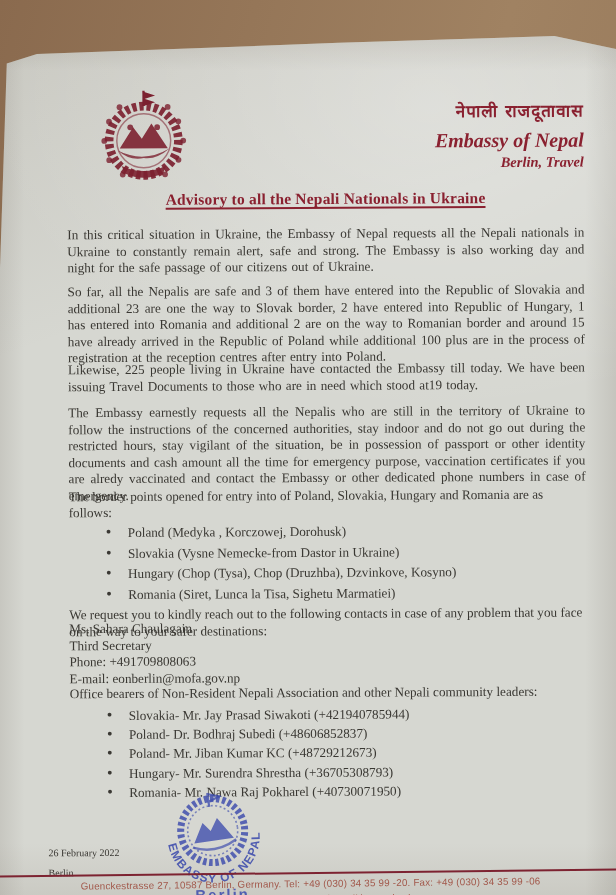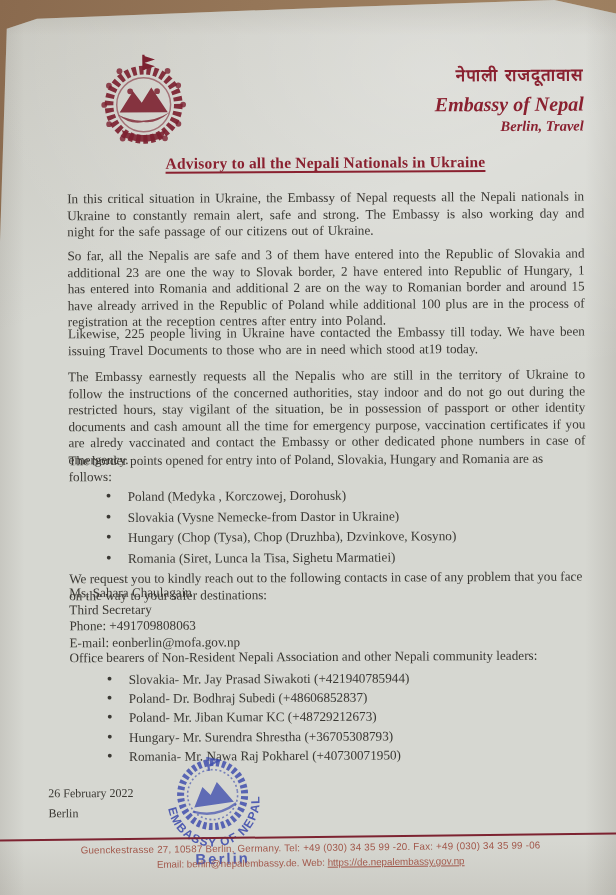--- a/index.html
+++ b/index.html
@@ -11,20 +11,21 @@
   .sheet{
     position:absolute;inset:0;
     background:
       radial-gradient(120% 60% at 70% 8%, rgba(255,255,255,0.28), transparent 60%),
       linear-gradient(160deg, rgba(120,110,95,0.14), transparent 30%),
       linear-gradient(to right, rgba(90,80,70,0.12), transparent 4%),
       linear-gradient(to left, rgba(90,80,70,0.14), transparent 5%),
       linear-gradient(to bottom, rgba(120,110,95,0.20), transparent 4%, transparent 94%, rgba(120,110,95,0.12)),
       #d6d7d1;
     clip-path:polygon(0 27%, 1.1% 3.2%, 6% 2.1%, 55% 0.8%, 90% 0%, 100% 1.5%, 100% 100%, 0 100%);
+    margin-top:36px;
   }
   .doc{position:absolute;inset:0;transform:rotate(-0.3deg);transform-origin:50% 40%;}
   .blk{position:absolute;left:68px;right:31px;}
 
   
   .header{top:50px;display:flex;align-items:flex-start;}
   .emblem{width:106px;height:102px;margin-left:24px;flex:0 0 auto;}
   .head-right{margin-left:auto;text-align:right;padding-top:14px;color:#8a2130;}
   .devanagari{font-family:"DejaVu Sans", sans-serif;font-weight:bold;font-size:17px;letter-spacing:1px;}
   .org{font-size:20px;font-weight:bold;font-style:italic;margin-top:7px;}
@@ -42,21 +43,21 @@
   ul.points li{position:relative;padding-left:22px;font-size:13.2px;line-height:15px;margin-bottom:5.5px;}
   ul.points li::before{content:"\2022";position:absolute;left:0;top:-1px;font-size:16px;}
   .request{font-size:13.2px;line-height:16.5px;margin-top:2px;text-align:left;}
 
   .contact{top:584px;font-size:13.2px;line-height:16.5px;color:#3a3833;}
   .community{top:649px;color:#3a3833;}
   ul.leaders{list-style:none;margin:7px 0 0 0;padding:0 0 0 37px;}
   ul.leaders li{position:relative;padding-left:22px;font-size:13.2px;line-height:14.5px;margin-bottom:4.7px;}
   ul.leaders li::before{content:"\2022";position:absolute;left:0;top:-1px;font-size:16px;}
 
-  .signoff{top:782px;left:46px;right:auto;font-size:12px;line-height:20px;color:#3a3833;}
+  .signoff{top:806px;left:46px;right:auto;font-size:10px;line-height:20px;color:#3a3833;}
 
   .stamp{position:absolute;left:150px;top:740px;width:124px;height:132px;transform:rotate(-8deg);opacity:0.95;}
 
   .rule{position:absolute;left:-4px;right:-4px;top:836px;height:2px;background:#7d2331;transform:rotate(-0.35deg);}
   .footer{position:absolute;left:0;right:0;top:842px;text-align:center;color:#a2584b;
           font-family:"Liberation Sans", sans-serif;transform:rotate(-0.35deg);}
   .footer .l1{font-size:9.8px;letter-spacing:0.2px;}
   .footer .l2{font-size:9.8px;margin-top:4px;}
   .footer .url{text-decoration:underline;}
 </style>

